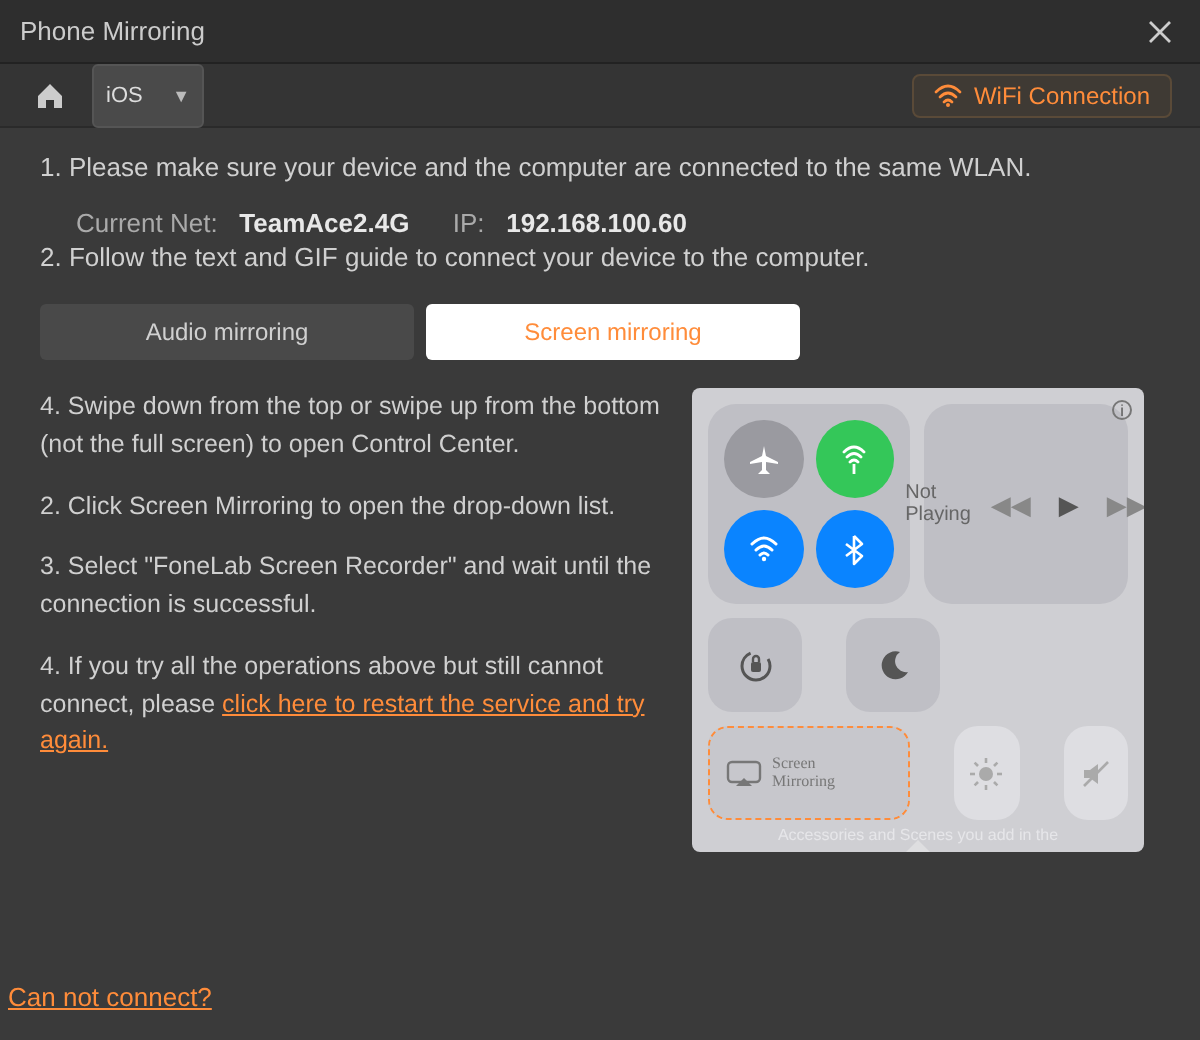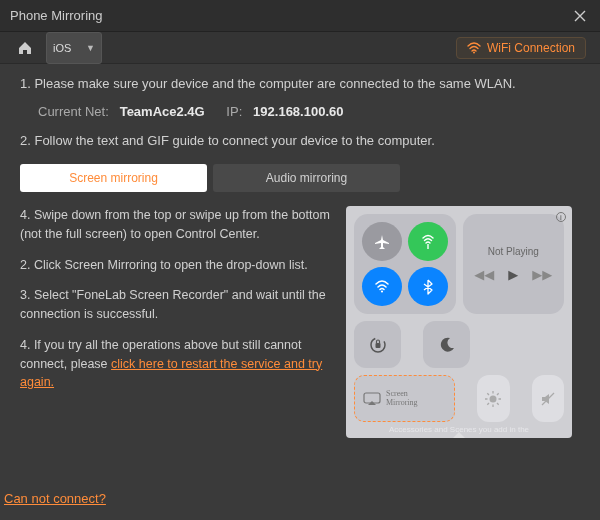--- a/index.html
+++ b/index.html
@@ -66,21 +66,20 @@
     border: 1px solid #5a4a38;
     border-radius: 4px;
     padding: 3px 10px;
   }
   .content {
     padding: 10px 20px 0 20px;
   }
   .line { margin-bottom: 10px; color: #d0d0d0; line-height: 1.5; }
   .netrow {
     padding-left: 18px;
-    margin-bottom: 12px;
     color: #c8c8c8;
   }
   .netrow .lbl { color: #aaa; }
   .netrow .val { color: #e8e8e8; font-weight: 600; }
   .tabs {
     display: flex;
     margin-top: 14px;
     margin-bottom: 14px;
     width: 380px;
   }
@@ -151,21 +150,20 @@
     color: #fff;
   }
   .cbtn.gray { background: #9a9aa0; }
   .cbtn.green { background: #34c759; }
   .cbtn.blue { background: #0a84ff; }
   .media-tile {
     width: 102px; height: 100px;
     background: #bfbfc5;
     border-radius: 14px;
     display: flex;
-    flex-direction: column;
     align-items: center;
     justify-content: center;
     gap: 10px;
     color: #666;
     font-size: 10px;
   }
   .media-ctrls {
     display: flex; gap: 14px;
     color: #888;
     font-size: 13px;
@@ -252,25 +250,25 @@
     <span class="val">TeamAce2.4G</span>
     &nbsp;&nbsp;&nbsp;&nbsp;
     <span class="lbl">IP:</span>
     &nbsp;
     <span class="val">192.168.100.60</span>
   </div>
 
   <div class="line">2. Follow the text and GIF guide to connect your device to the computer.</div>
 
   <div class="tabs">
+    <div class="tab">
+      <span>Audio mirroring</span>
+    </div>
     <div class="tab active">
       <span>Screen mirroring</span>
-    </div>
-    <div class="tab">
-      <span>Audio mirroring</span>
     </div>
   </div>
 
   <div class="body-row">
 
     <div class="steps">
       <div class="step">4. Swipe down from the top or swipe up from the bottom (not the full screen) to open Control Center.</div>
       <div class="step">2. Click Screen Mirroring to open the drop-down list.</div>
       <div class="step">3. Select "FoneLab Screen Recorder" and wait until the connection is successful.</div>
       <div class="step">

